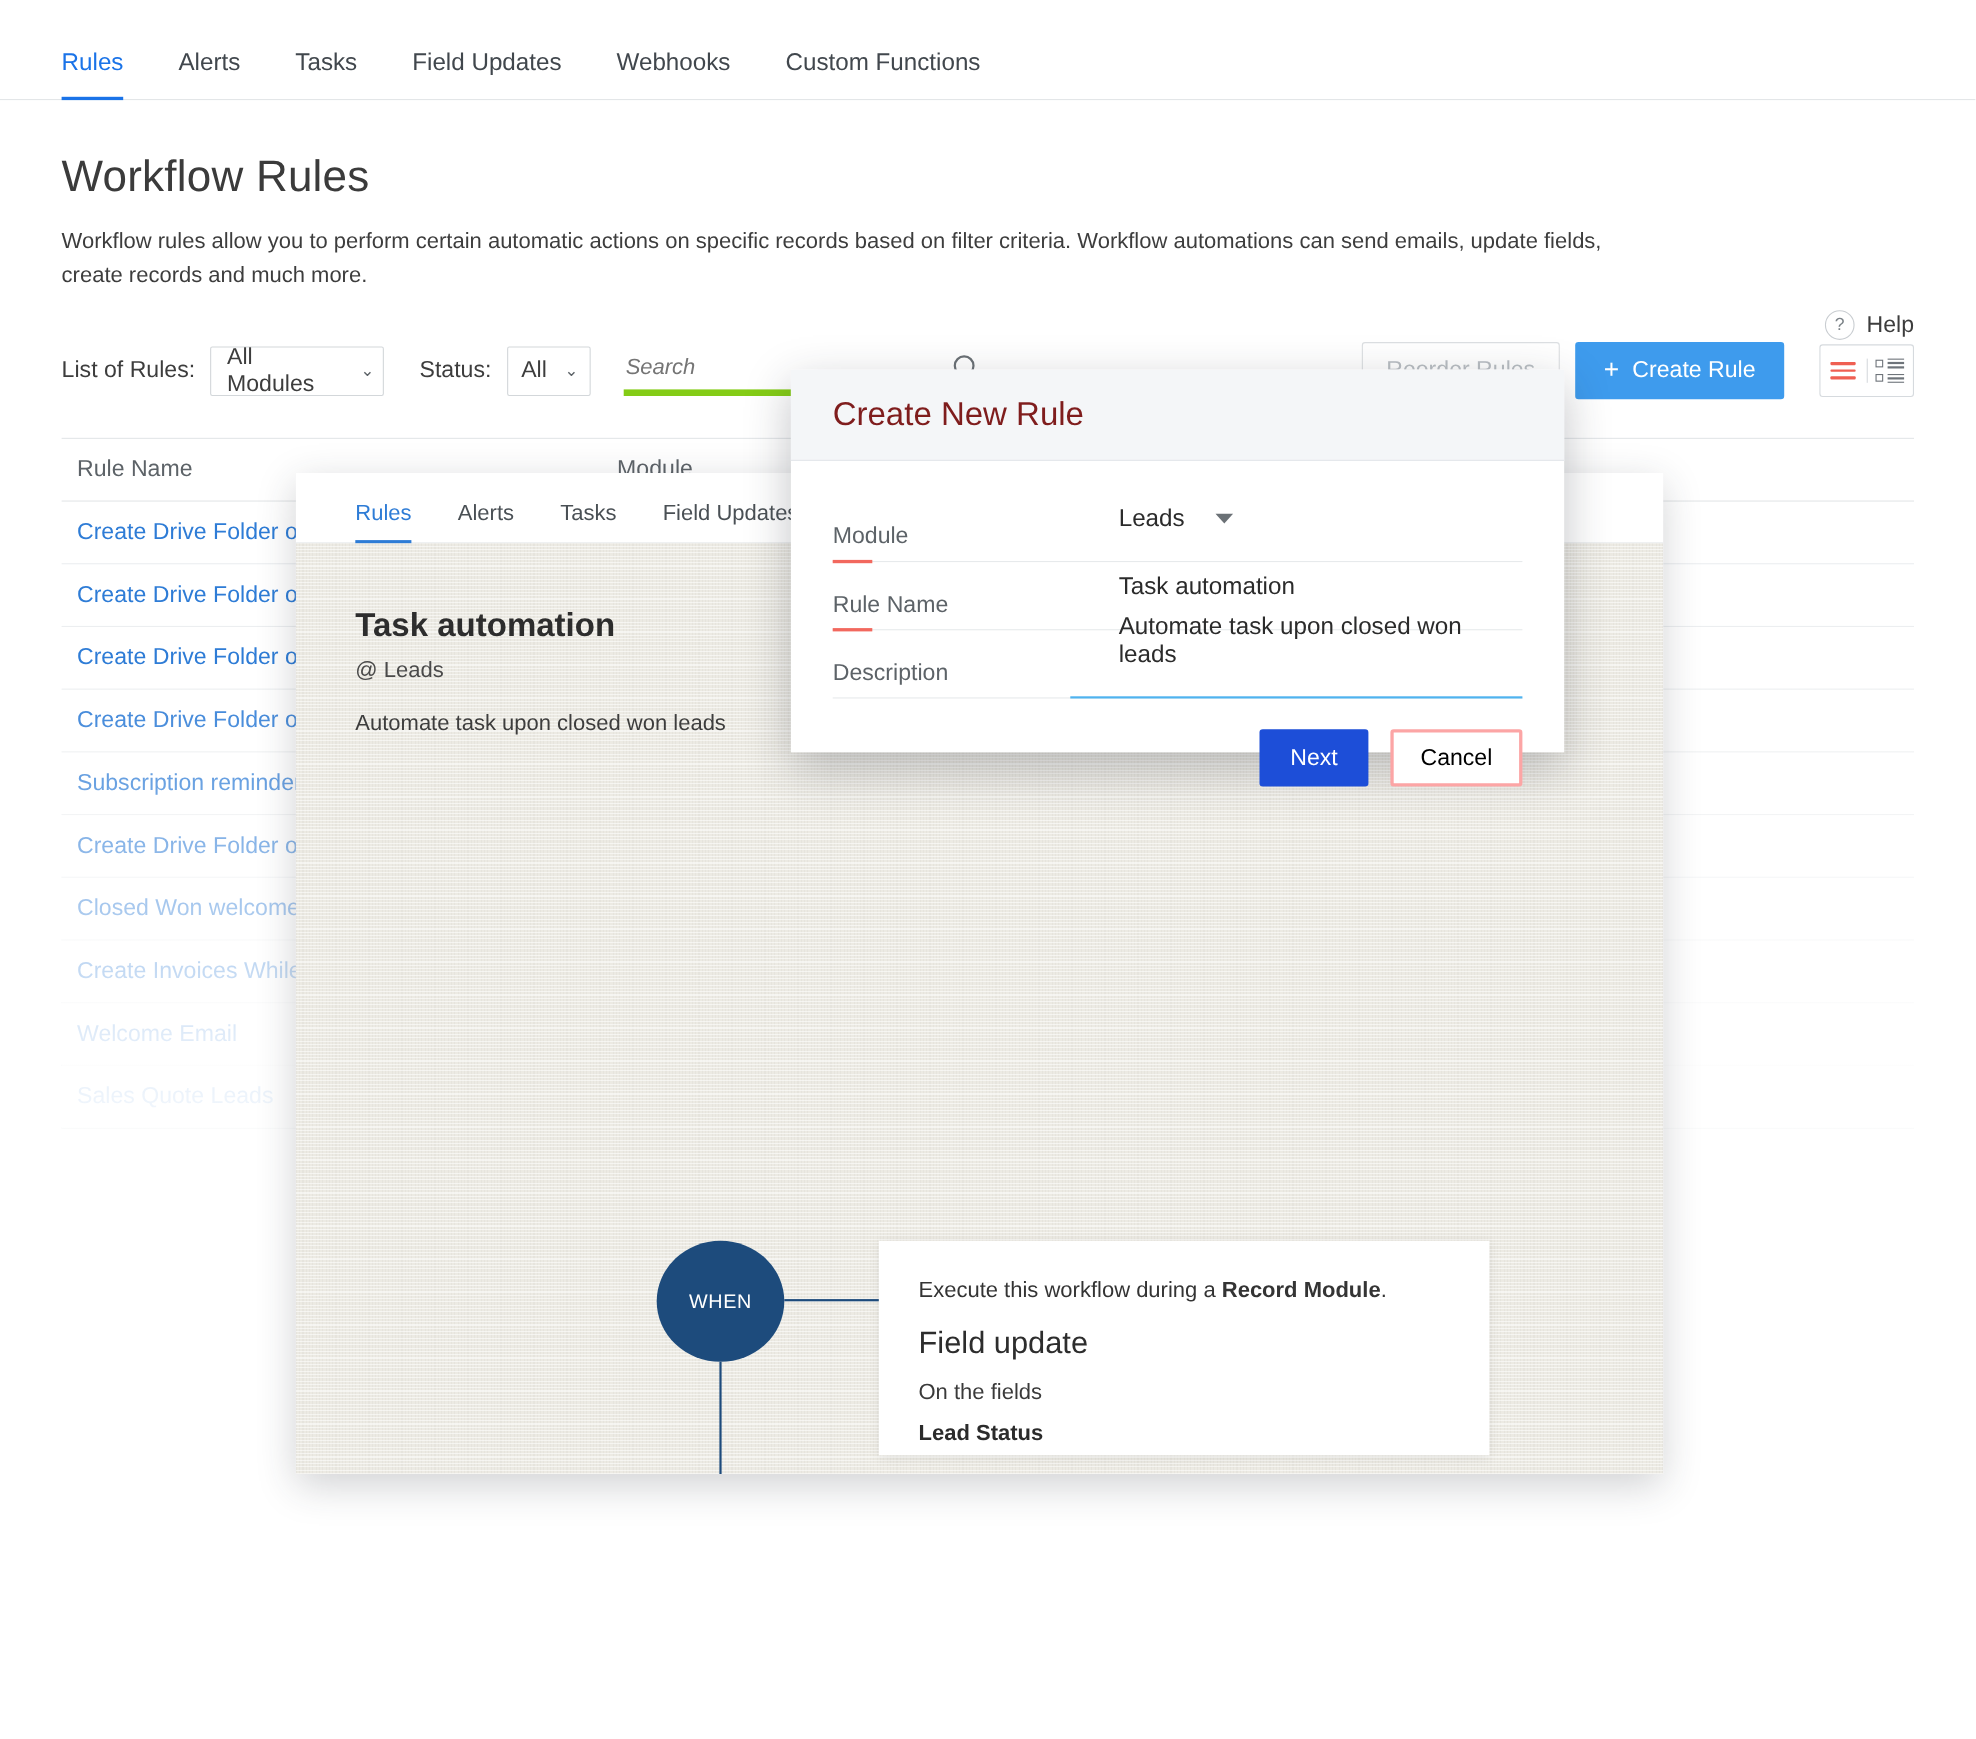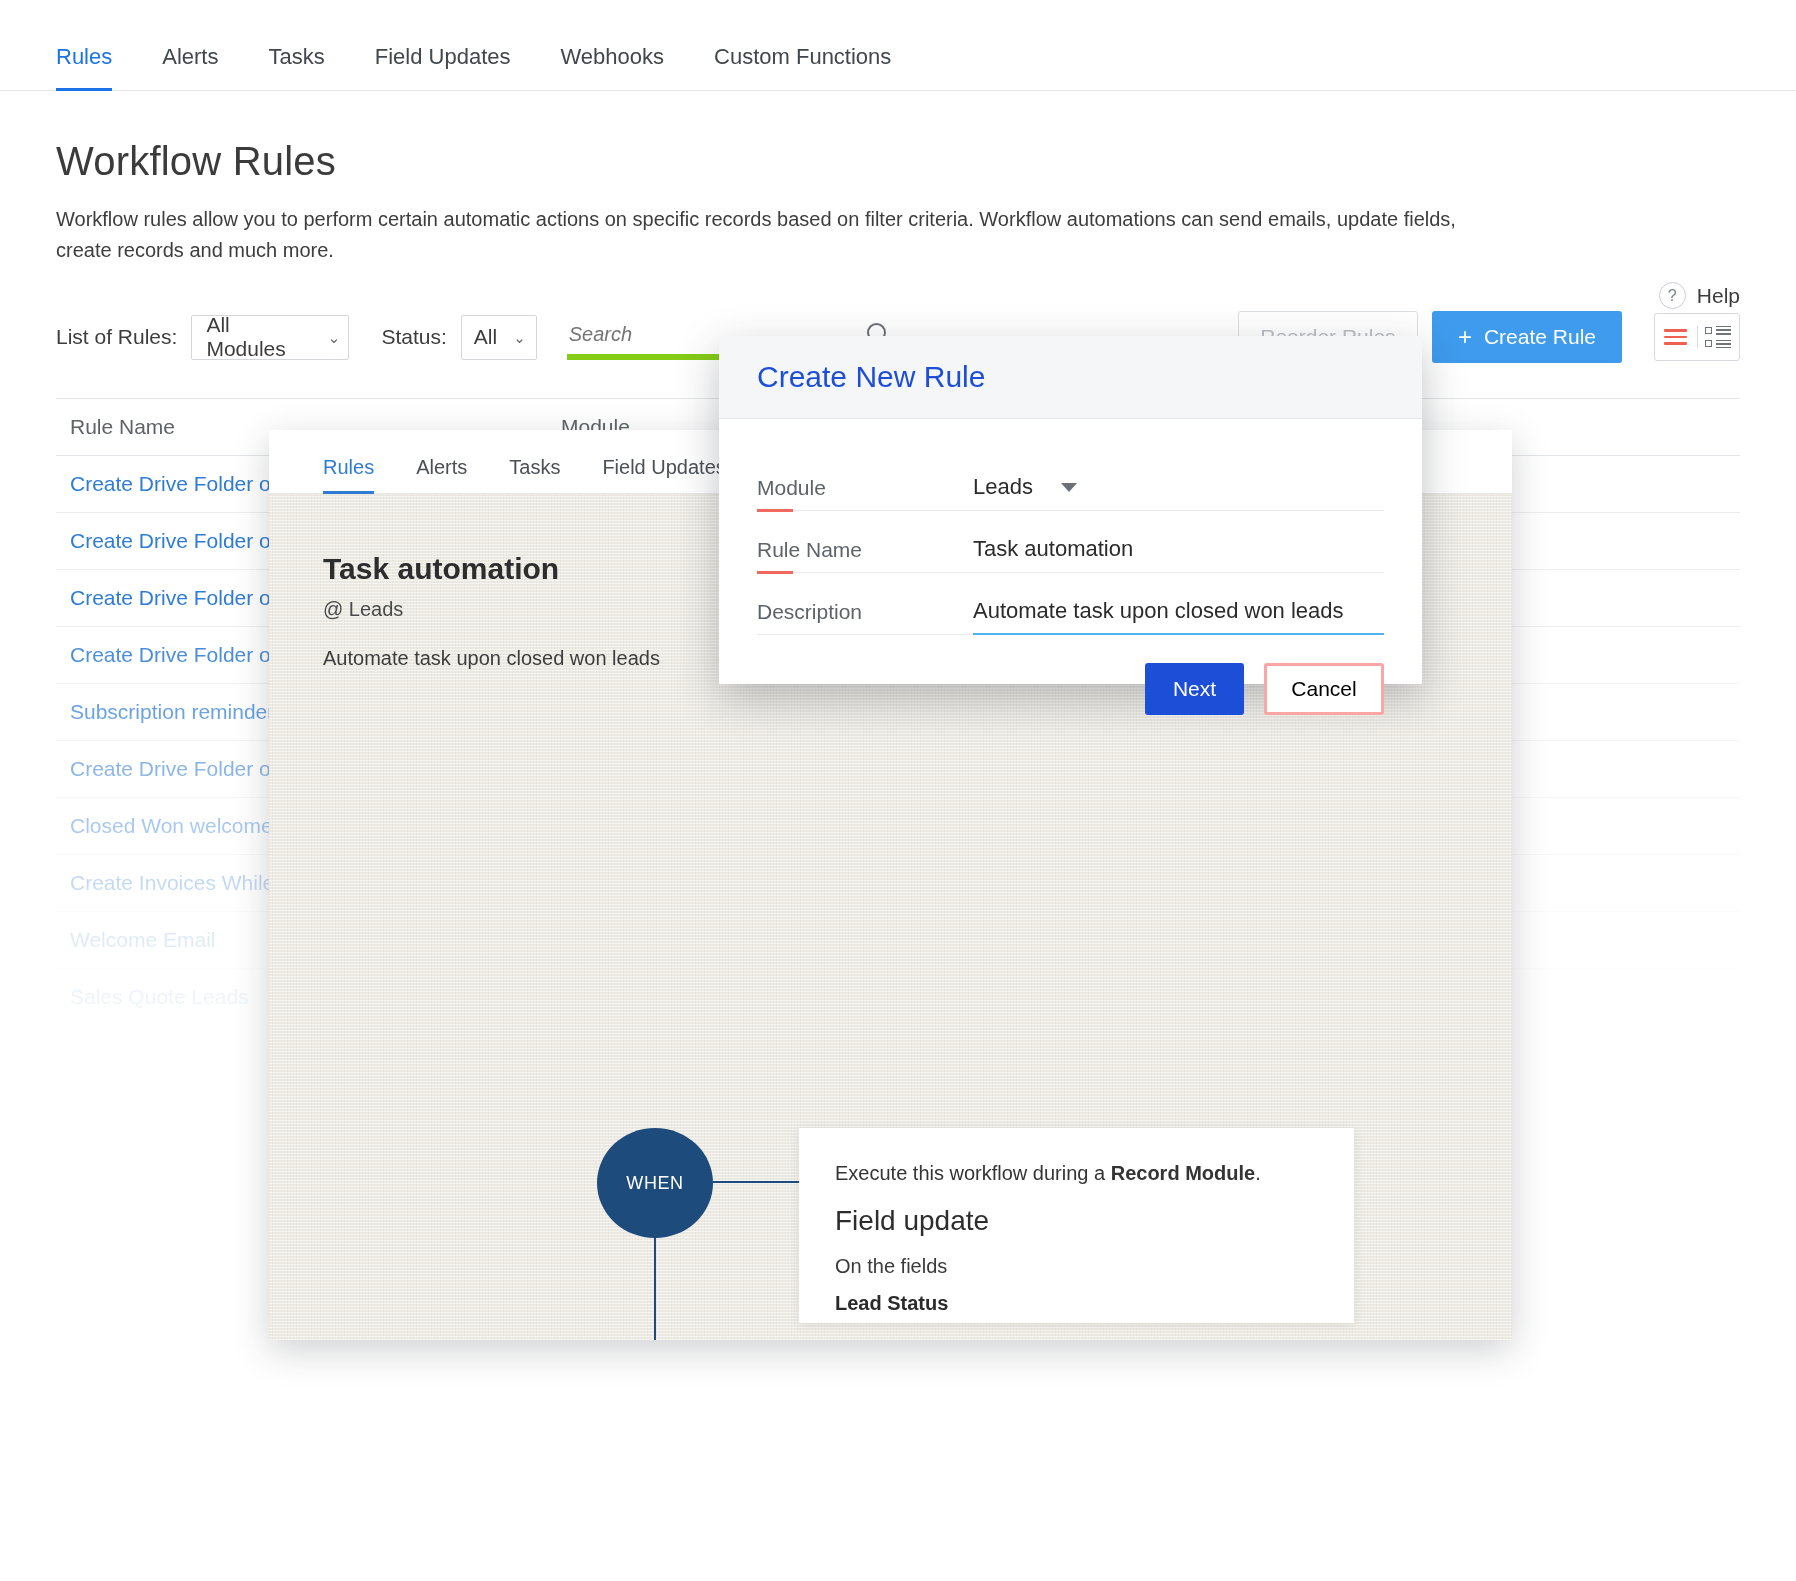--- a/index.html
+++ b/index.html
@@ -169,25 +169,25 @@
 
   
   .modal{
     position:absolute; left:719px; top:336px; width:703px; height:348px; background:#fff;
     box-shadow:0 14px 40px rgba(35,40,50,.28); z-index:60;
   }
   .modal-head{
     height:83px; background:#f4f6f8; border-bottom:1px solid #e4e7ea;
     display:flex; align-items:center; padding-left:38px;
   }
-  .modal-title{ font-size:30px; color:#1d4ed8; font-weight:400; }
+  .modal-title{ font-size:30px; color:#7f1d1d; font-weight:400; }
   .modal-body{ padding:30px 38px 0 38px; }
   .frow{ display:flex; align-items:flex-end; height:62px; position:relative; }
   .flabel{ width:216px; font-size:21px; color:#5d6368; padding-bottom:11px; }
-  .fctl{ flex:1; padding-bottom:11px; display:flex; align-items:center; gap:28px; }
+  .fctl{ flex:1; padding-bottom:27px; display:flex; align-items:center; gap:28px;margin-left:44px; }
   .fval{ font-size:22px; color:#2b2b2b; }
   .fcaret{ width:0;height:0;border-left:8px solid transparent;border-right:8px solid transparent;border-top:9px solid #6b7176; }
   .uline{ position:absolute; left:0; right:0; bottom:0; height:1px; background:#e7eaec; }
   .uline .req{ position:absolute; left:0; top:-1px; width:36px; height:3px; background:#f2685e; }
   .uline.focus .blue{ position:absolute; left:216px; right:0; top:-1px; height:2px; background:#4fb3ef; }
   .modal-foot{ display:flex; justify-content:flex-end; gap:20px; padding:28px 38px 0 38px; }
   .btn-next{
     width:99px; height:52px; background:#1d4ed8; border:0; border-radius:3px; color:#fff;
     font-size:21px; cursor:pointer; font-family:"Liberation Sans", sans-serif;
   }

